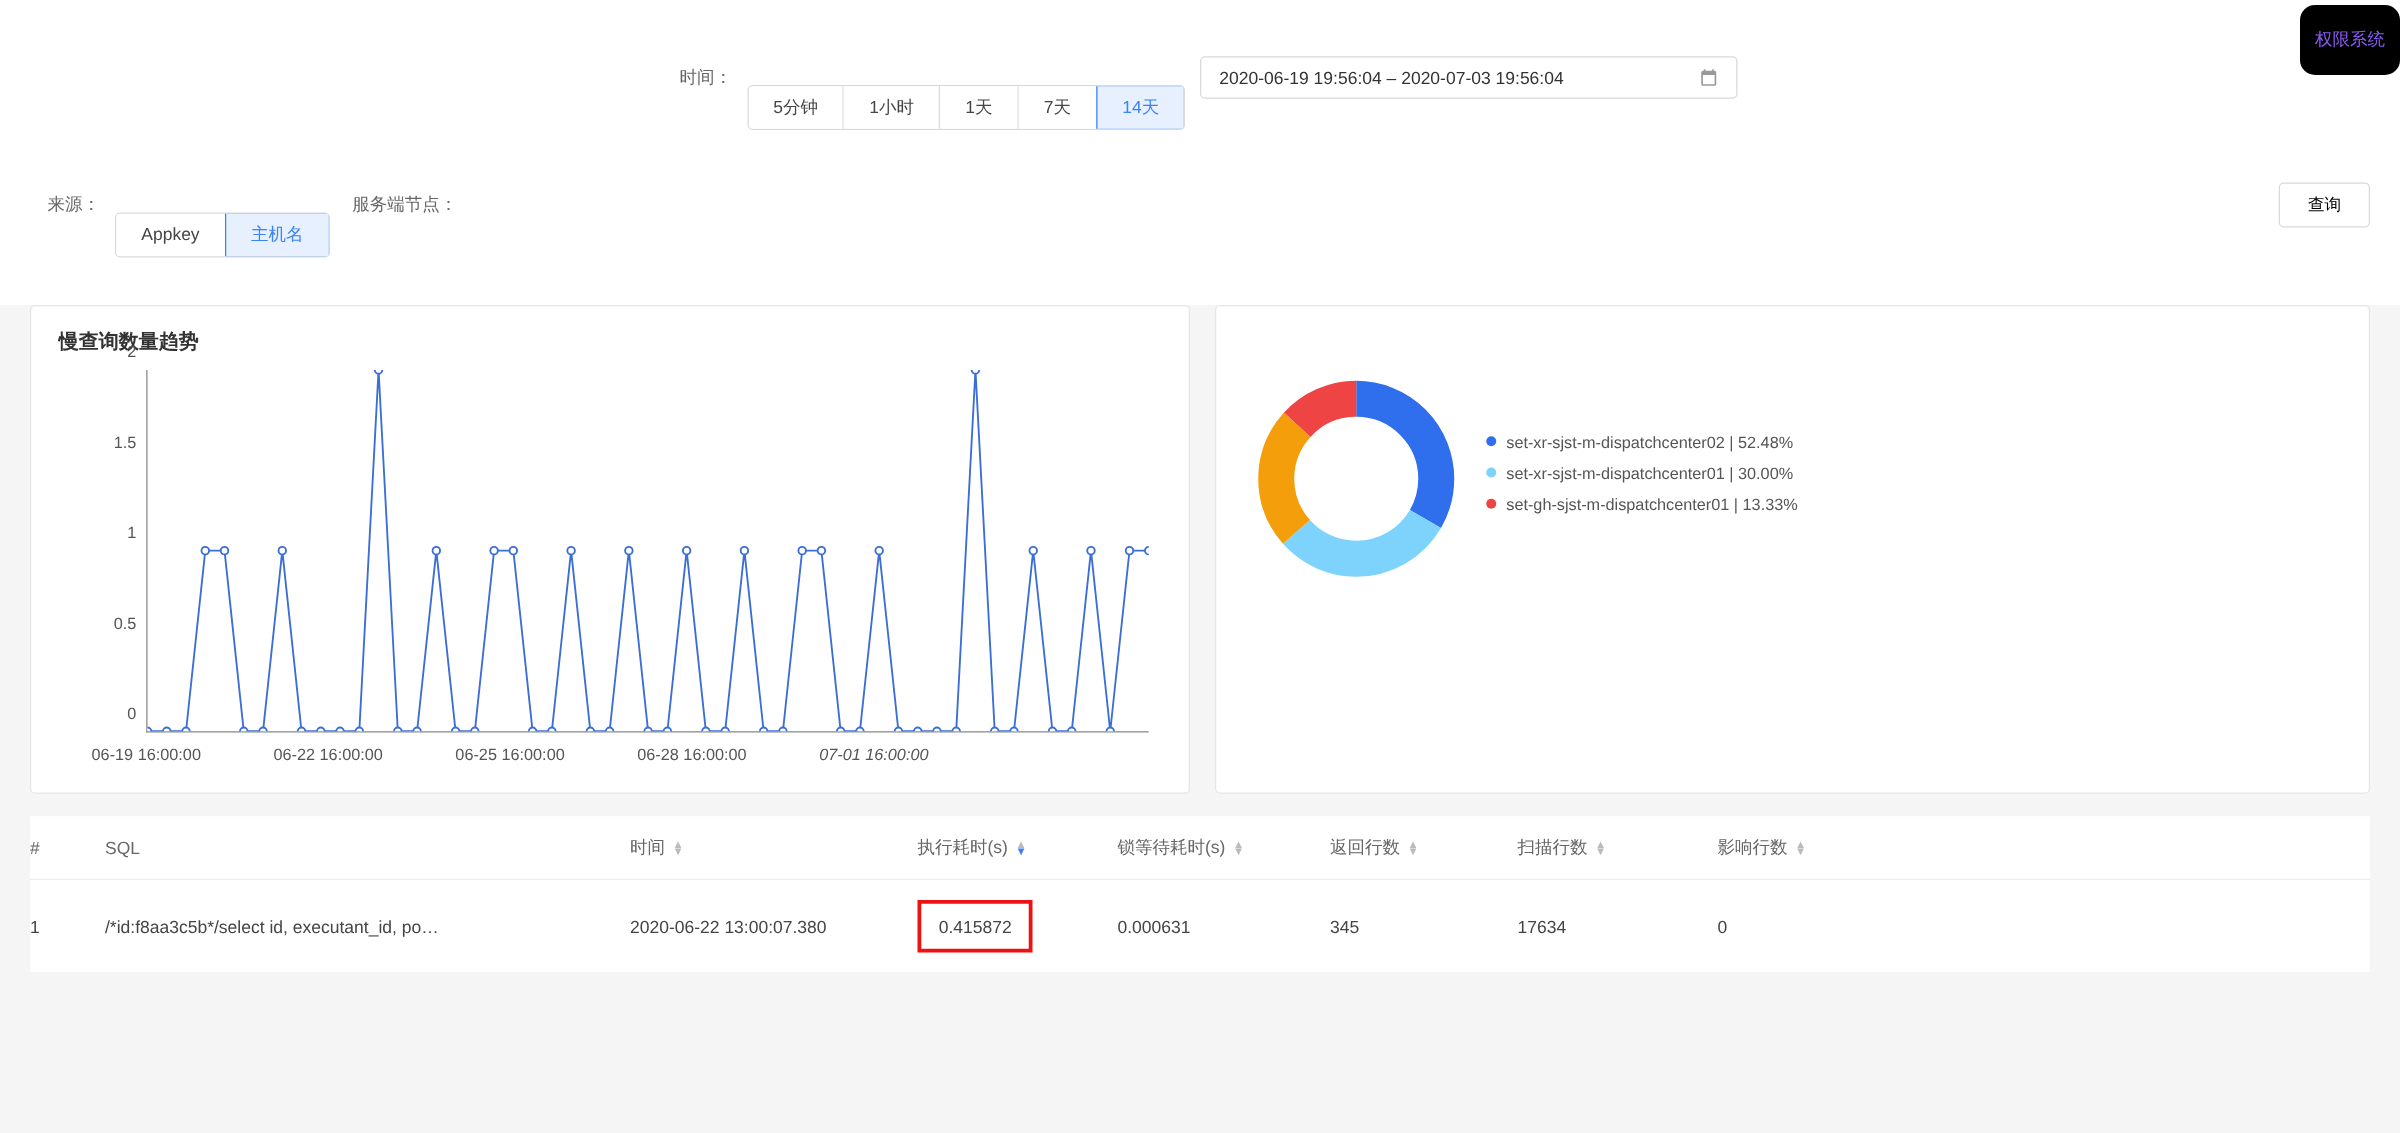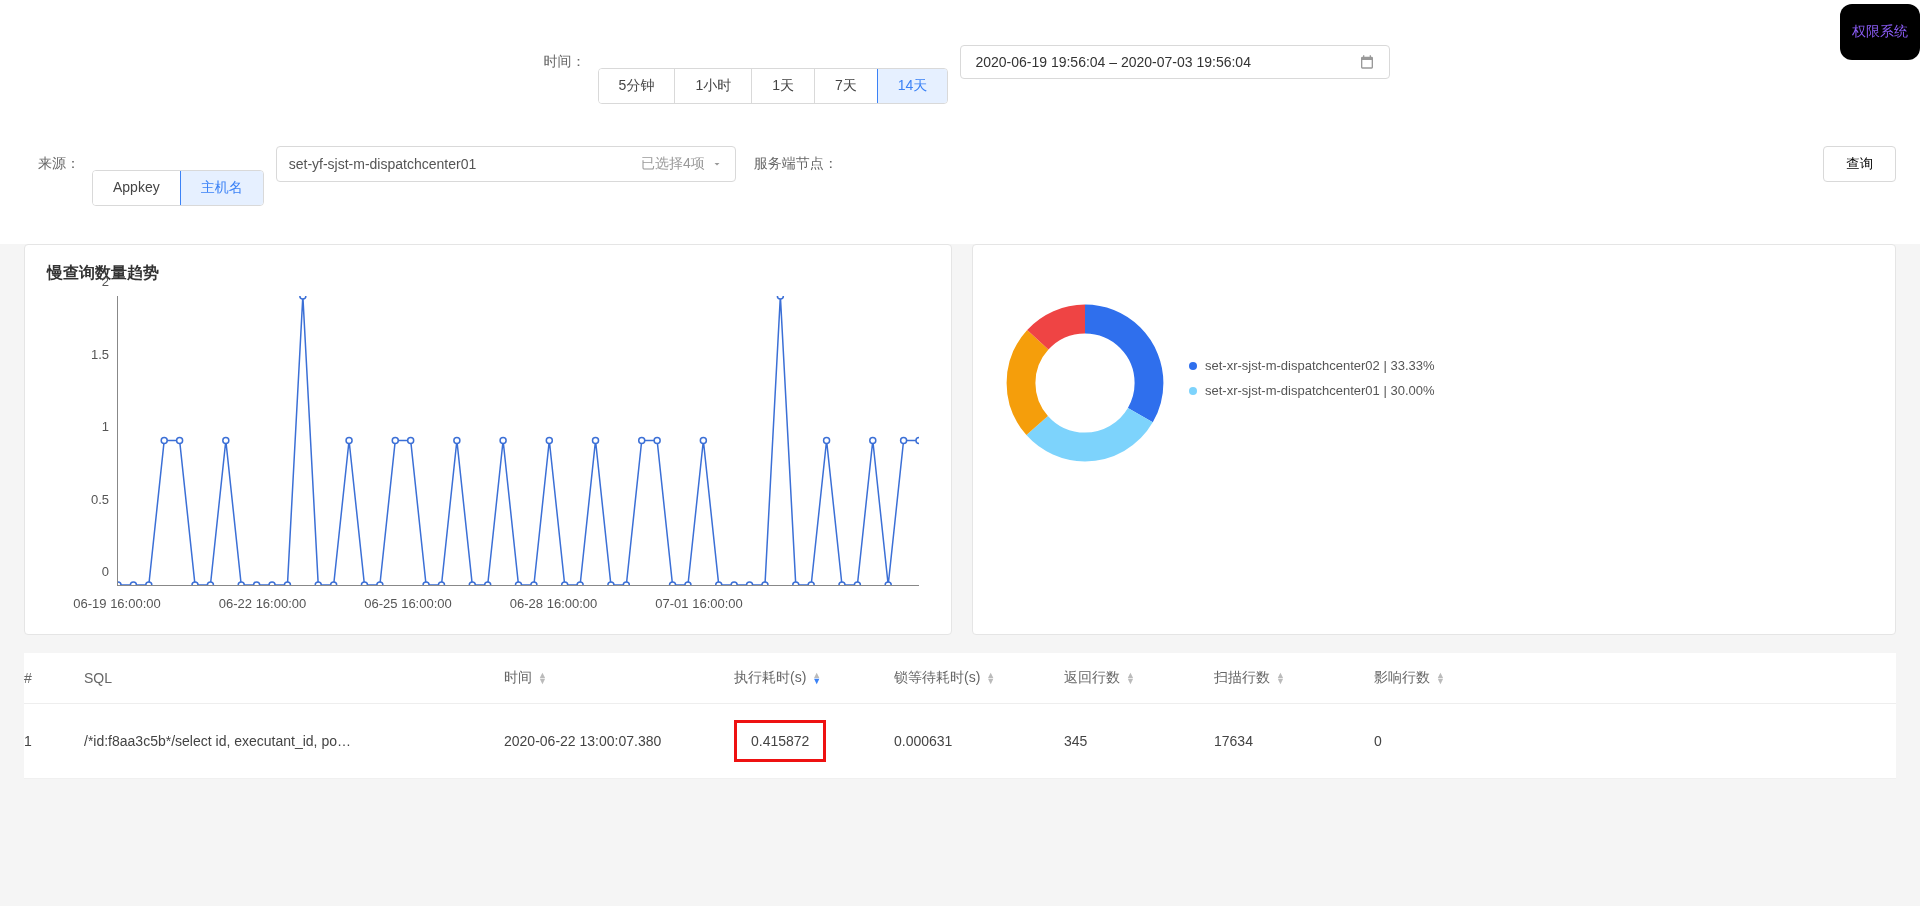--- a/index.html
+++ b/index.html
@@ -68,29 +68,20 @@
           <path d="M19 4h-1V2h-2v2H8V2H6v2H5a2 2 0 0 0-2 2v14a2 2 0 0 0 2 2h14a2 2 0 0 0 2-2V6a2 2 0 0 0-2-2zm0 16H5V9h14v11z"></path>
         </svg>
     </div>
   </div>
   <div class="filter-row">
     <span class="filter-label">来源：</span>
     <div class="btn-group" id="source-types">
         <div class="seg">Appkey</div>
         <div class="seg active">主机名</div>
       </div>
-    <div class="select-field">
-      <span class="val">set-yf-sjst-m-dispatchcenter01</span>
-      <span class="meta">
-        <span>已选择4项</span>
-        <svg class="chev" viewBox="0 0 24 24">
-            <path fill="#999" d="M7 10l5 5 5-5z"></path>
-          </svg>
-      </span>
-    </div>
     <span class="filter-label" style="min-width:90px">服务端节点：</span>
     <button class="query-btn">查询</button>
   </div>
 </div>
 
 <div class="panels">
   <div class="panel left">
     <div class="panel-title">慢查询数量趋势</div>
     <div class="chart-wrap">
       <div class="y-axis" id="y-axis">
@@ -156,40 +147,44 @@
             <circle cx="769.2307692307693" cy="290" r="3" fill="#fff" stroke="#3b6fd6" stroke-width="1.5"></circle>
             <circle cx="784.6153846153845" cy="145" r="3" fill="#fff" stroke="#3b6fd6" stroke-width="1.5"></circle>
             <circle cx="800" cy="145" r="3" fill="#fff" stroke="#3b6fd6" stroke-width="1.5"></circle>
           </svg>
       </div>
       <div class="x-axis" id="x-axis">
           <span class="x-label" style="left: 0%;">06-19 16:00:00</span>
           <span class="x-label" style="left: 18.1443%;">06-22 16:00:00</span>
           <span class="x-label" style="left: 36.2887%;">06-25 16:00:00</span>
           <span class="x-label" style="left: 54.433%;">06-28 16:00:00</span>
-          <span class="x-label" style="left: 72.5773%;">07-01 16:00:00</span>
+          <span class="x-label" style="left: 72.5773%; font-style: italic;">07-01 16:00:00</span>
         </div>
     </div>
   </div>
   <div class="panel right">
     <div class="donut-wrap">
       <svg id="donut" width="160" height="160" viewBox="0 0 100 100">
           <circle cx="50" cy="50" r="40" fill="none" stroke="#2f6fed" stroke-width="18" stroke-dasharray="83.76742651531823 167.55998577186523" stroke-dashoffset="0" transform="rotate(-90 50 50)"></circle>
           <circle cx="50" cy="50" r="40" fill="none" stroke="#7dd3fc" stroke-width="18" stroke-dasharray="75.39822368615503 175.92918860102841" stroke-dashoffset="-83.76742651531823" transform="rotate(-90 50 50)"></circle>
           <circle cx="50" cy="50" r="40" fill="none" stroke="#f59e0b" stroke-width="18" stroke-dasharray="58.6346852865999 192.69272700058355" stroke-dashoffset="-159.16565020147328" transform="rotate(-90 50 50)"></circle>
           <circle cx="50" cy="50" r="40" fill="none" stroke="#ef4444" stroke-width="18" stroke-dasharray="33.50194405788155 217.8254682293019" stroke-dashoffset="-217.8003354880732" transform="rotate(-90 50 50)"></circle>
         </svg>
       <div class="legend" id="legend">
           <div class="legend-row">
             <span class="legend-dot" style="background: rgb(47, 111, 237);"></span>
-            <span>set-xr-sjst-m-dispatchcenter02 | 33.33%</span>
+            <span>set-xr-sjst-m-dispatchcenter02 | 52.48%</span>
           </div>
           <div class="legend-row">
             <span class="legend-dot" style="background: rgb(125, 211, 252);"></span>
             <span>set-xr-sjst-m-dispatchcenter01 | 30.00%</span>
+          </div>
+          <div class="legend-row">
+            <span class="legend-dot" style="background: rgb(239, 68, 68);"></span>
+            <span>set-gh-sjst-m-dispatchcenter01 | 13.33%</span>
           </div>
         </div>
     </div>
   </div>
 </div>
 
 <div class="table-area">
   <div class="thead" id="thead">
       <div class="th">#</div>
       <div class="th">SQL</div>

